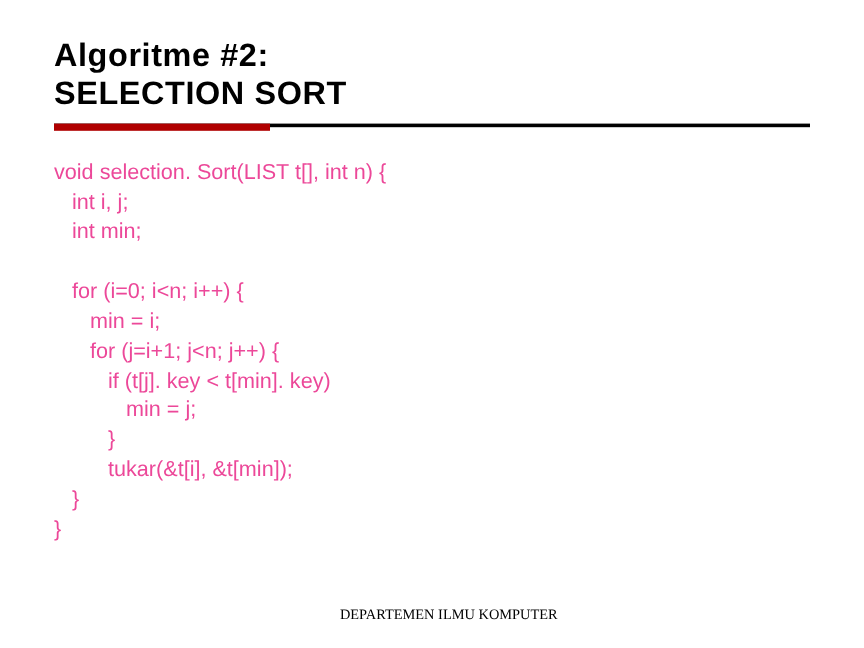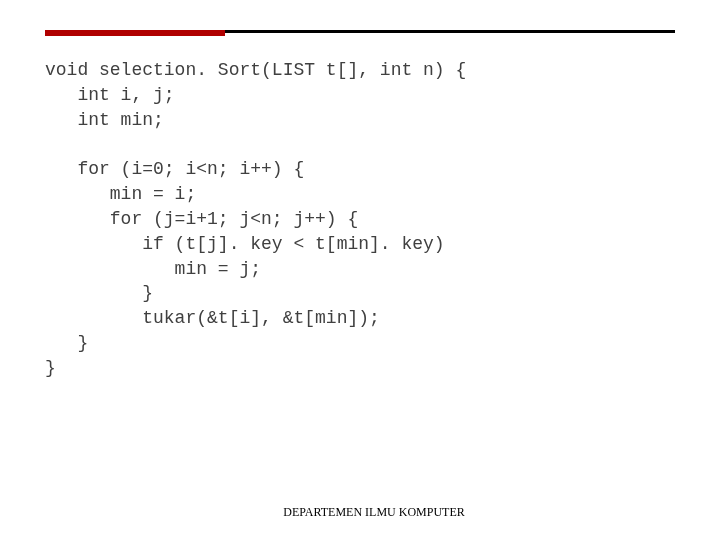--- a/index.html
+++ b/index.html
@@ -35,41 +35,45 @@
     background: #000;
   }
   .underline .red {
     position: absolute;
     left: 0; top: 0;
     width: 180px;
     height: 6px;
     background: #b00000;
   }
   .code {
-    font-family: Liberation Mono, monospace;
+    font-family: Liberation Sans, sans-serif;
     font-size: 18px;
     line-height: 1.38;
     white-space: pre;
-    color: #404040;
+    color: #ec4899;
   }
   .footer {
     position: absolute;
     bottom: 20px;
     left: 14px;
     width: 100%;
     text-align: center;
     font-size: 12px;
     line-height: 1.25;
     font-family: Liberation Serif, serif;
   }
 </style>
 </head>
 <body>
 
 <div class="slide">
+  <div class="title">
+    <span>Algoritme #2:</span><br>
+    <span>SELECTION SORT</span>
+  </div>
   <div class="underline">
     <div class="black"></div>
     <div class="red"></div>
   </div>
   <div class="code">void selection. Sort(LIST t[], int n) {
    int i, j;
    int min;
 
    for (i=0; i&lt;n; i++) {
       min = i;

